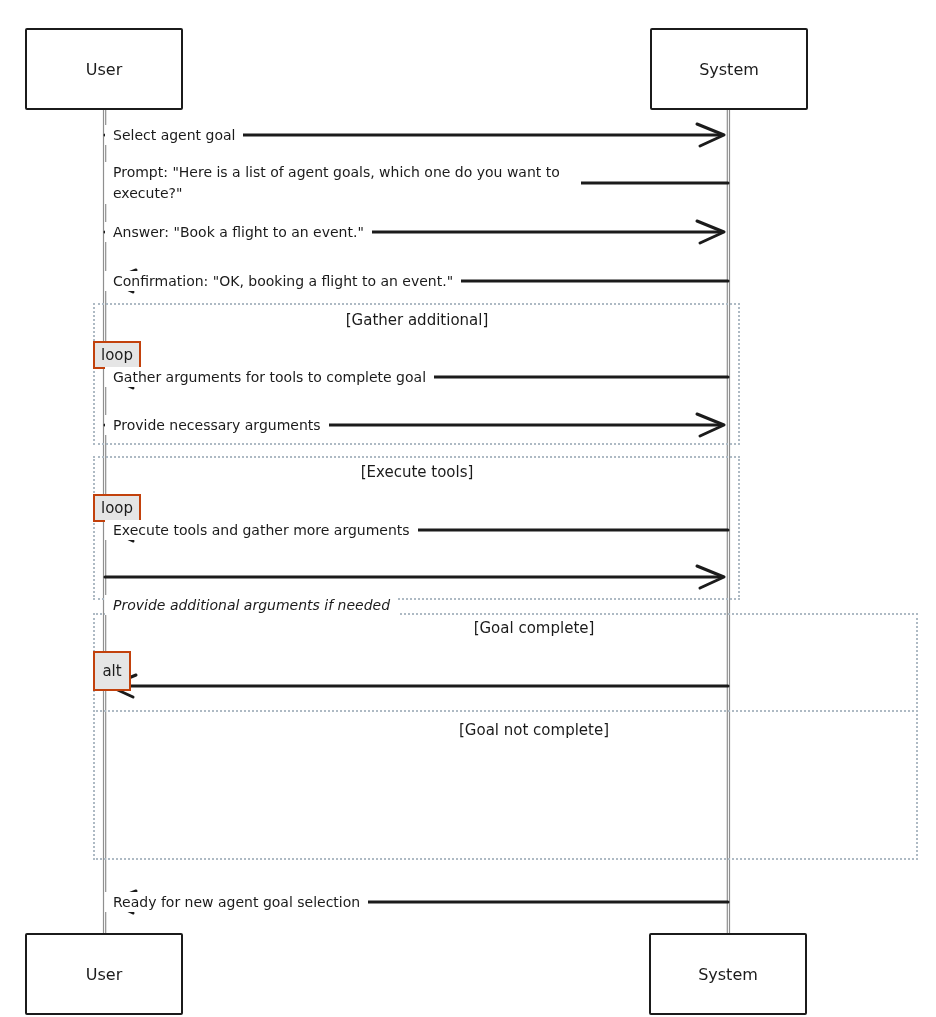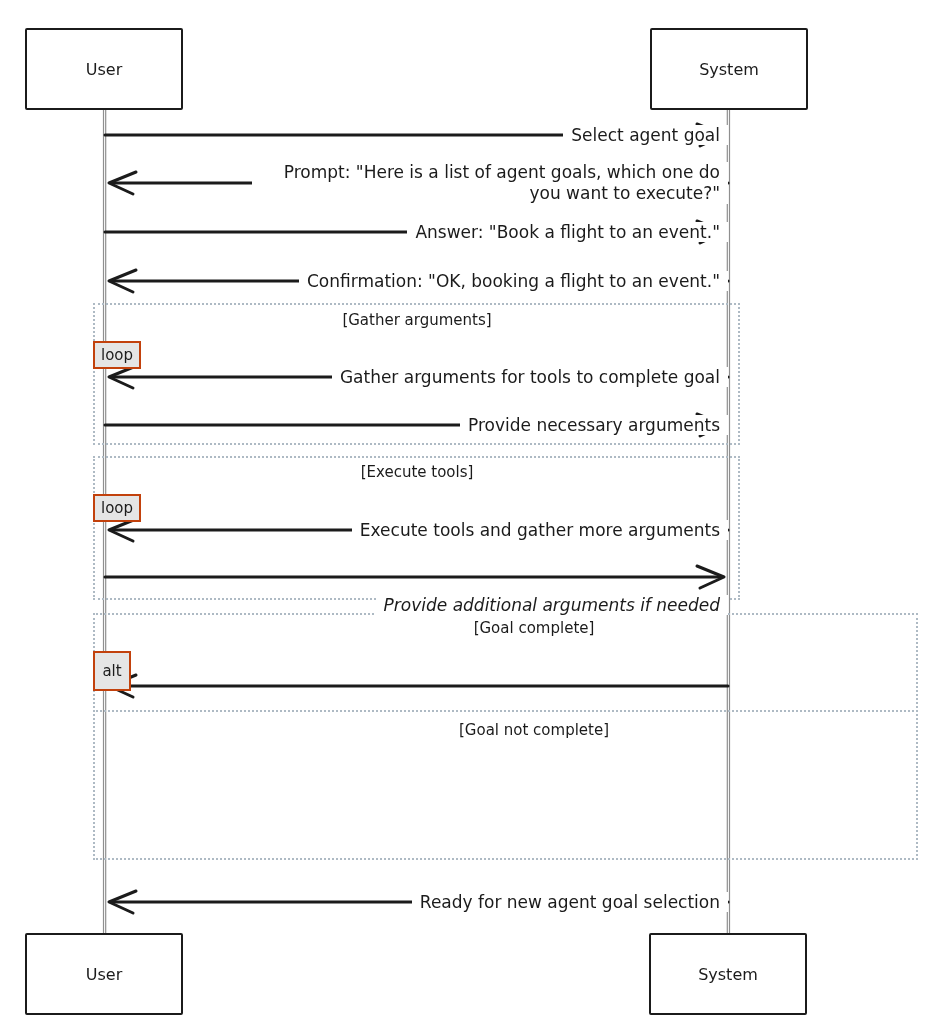--- a/index.html
+++ b/index.html
@@ -21,22 +21,22 @@
     border-radius:2px;
     display:flex;align-items:center;justify-content:center;
     font-size:16px;
     box-sizing:border-box;
     z-index:4;
   }
   
   .msg{
     position:absolute;
     left:105px;width:623px;
-    text-align:right;
-    font-size:17px;line-height:20px;
+    text-align:left;
+    font-size:14px;line-height:20px;
     z-index:3;
   }
   .msg .txt{
     display:inline-block;
     background:#ffffff;
     padding:0 8px;
   }
   .msg.two-line{line-height:21px;}
   .msg.two-line .txt{max-width:460px;}
   
@@ -146,21 +146,21 @@
 
   <div class="frame" style="left:93px;top:303px;width:647px;height:142px;"></div>
   <div class="frame" style="left:93px;top:456px;width:647px;height:144px;"></div>
   <div class="frame" style="left:93px;top:613px;width:825px;height:247px;"></div>
   <div class="frame-divider" style="left:93px;top:710px;width:825px;"></div>
 
   <div class="frame-label" style="left:93px;top:303px;width:48px;height:28px;">loop</div>
   <div class="frame-label" style="left:93px;top:456px;width:48px;height:28px;">loop</div>
   <div class="frame-label" style="left:93px;top:613px;width:38px;height:40px;">alt</div>
 
-  <div class="condition" style="left:417px;top:310px;">[Gather arguments]</div>
+  <div class="condition" style="left:417px;top:310px;">[Gather additional]</div>
   <div class="condition" style="left:417px;top:462px;">[Execute tools]</div>
   <div class="condition" style="left:534px;top:618px;">[Goal complete]</div>
   <div class="condition" style="left:534px;top:720px;">[Goal not complete]</div>
 
   <div class="msg" style="top:125px;">
     <span class="txt">Select agent goal</span>
   </div>
   <div class="msg two-line" style="top:162px;">
     <span class="txt">Prompt: "Here is a list of agent goals, which one do you want to execute?"</span>
   </div>

